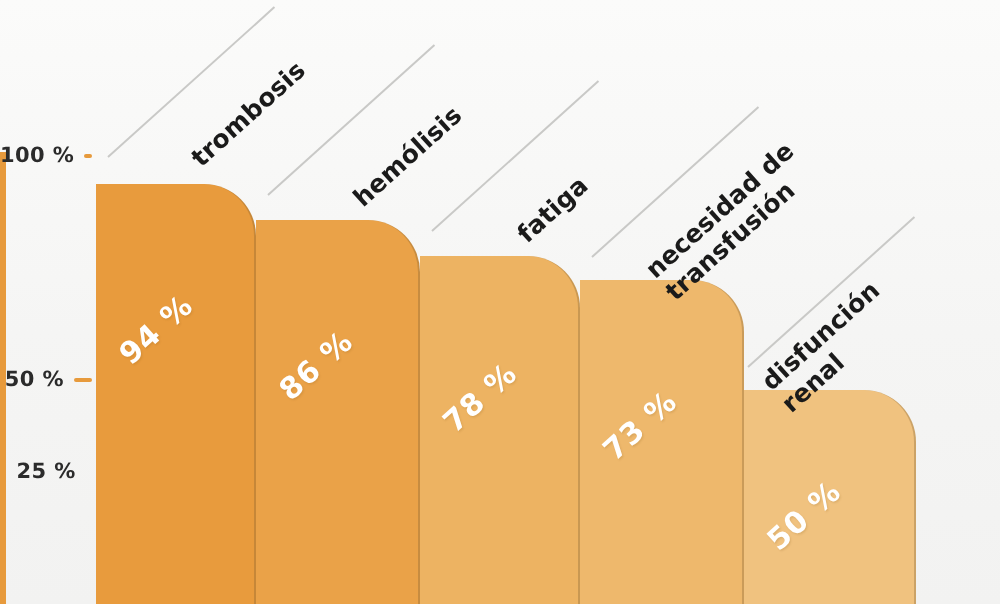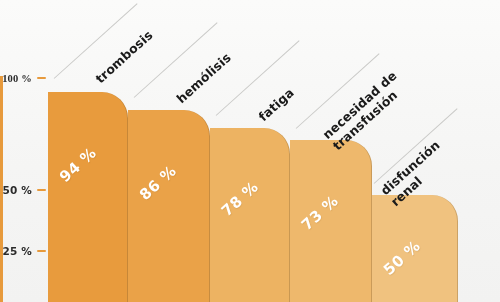--- a/index.html
+++ b/index.html
@@ -116,29 +116,29 @@
 </head>
 <body>
 
 <div id="chart-root">
 
   <div class="bg-wash"></div>
 
   <div class="left-accent"></div>
 
   <div class="y-axis">
-    <div class="y-tick" style="top:71px;font-family:Liberation Serif, serif;">
+    <div class="y-tick" style="top:71px;">
       <span class="ylab">100 %</span>
       <span class="tickmark"></span>
     </div>
     <div class="y-tick" style="top:183px;">
       <span class="ylab">50 %</span>
       <span class="tickmark"></span>
     </div>
-    <div class="y-tick" style="top:244px;">
+    <div class="y-tick" style="top:233px;flex-direction:column;">
       <span class="ylab">25 %</span>
       <span class="tickmark"></span>
     </div>
   </div>
 
   <div class="leader" style="left:54px;  top:78px;  width:112px; transform:rotate(-42deg);"></div>
   <div class="leader" style="left:134px; top:97px;  width:112px; transform:rotate(-42deg);"></div>
   <div class="leader" style="left:216px; top:115px; width:112px; transform:rotate(-42deg);"></div>
   <div class="leader" style="left:296px; top:128px; width:112px; transform:rotate(-42deg);"></div>
   <div class="leader" style="left:374px; top:183px; width:112px; transform:rotate(-42deg);"></div>

